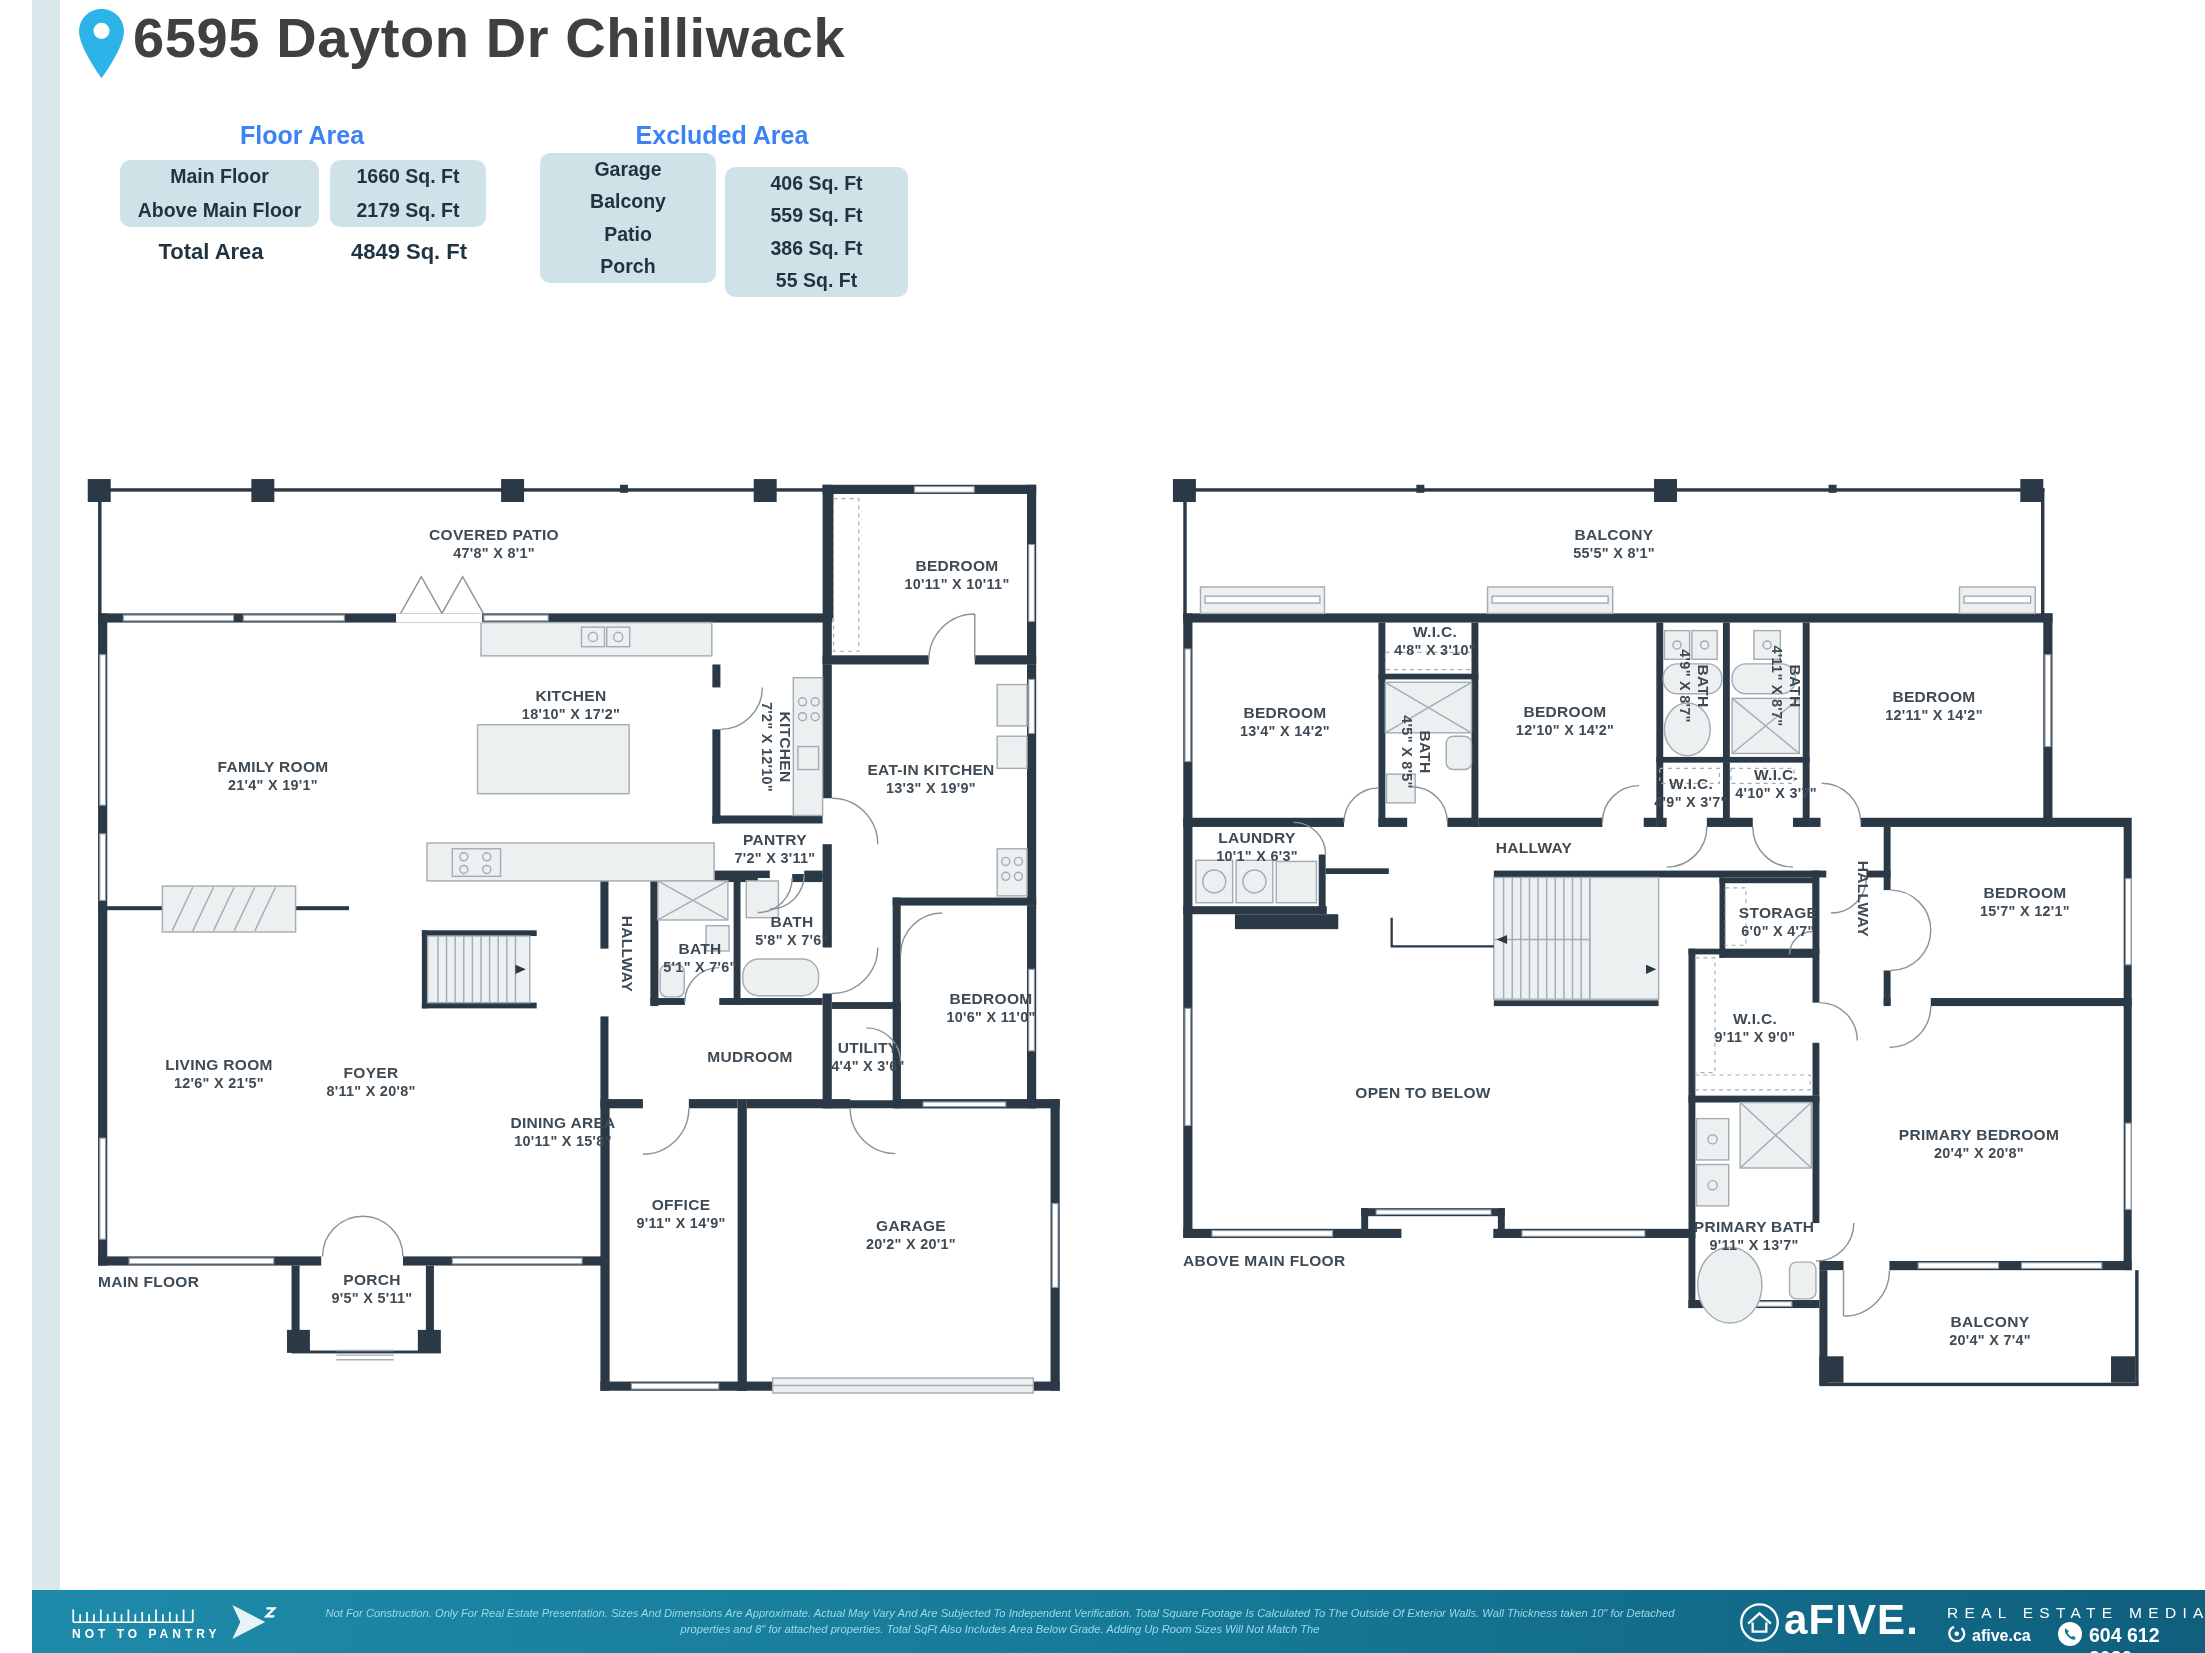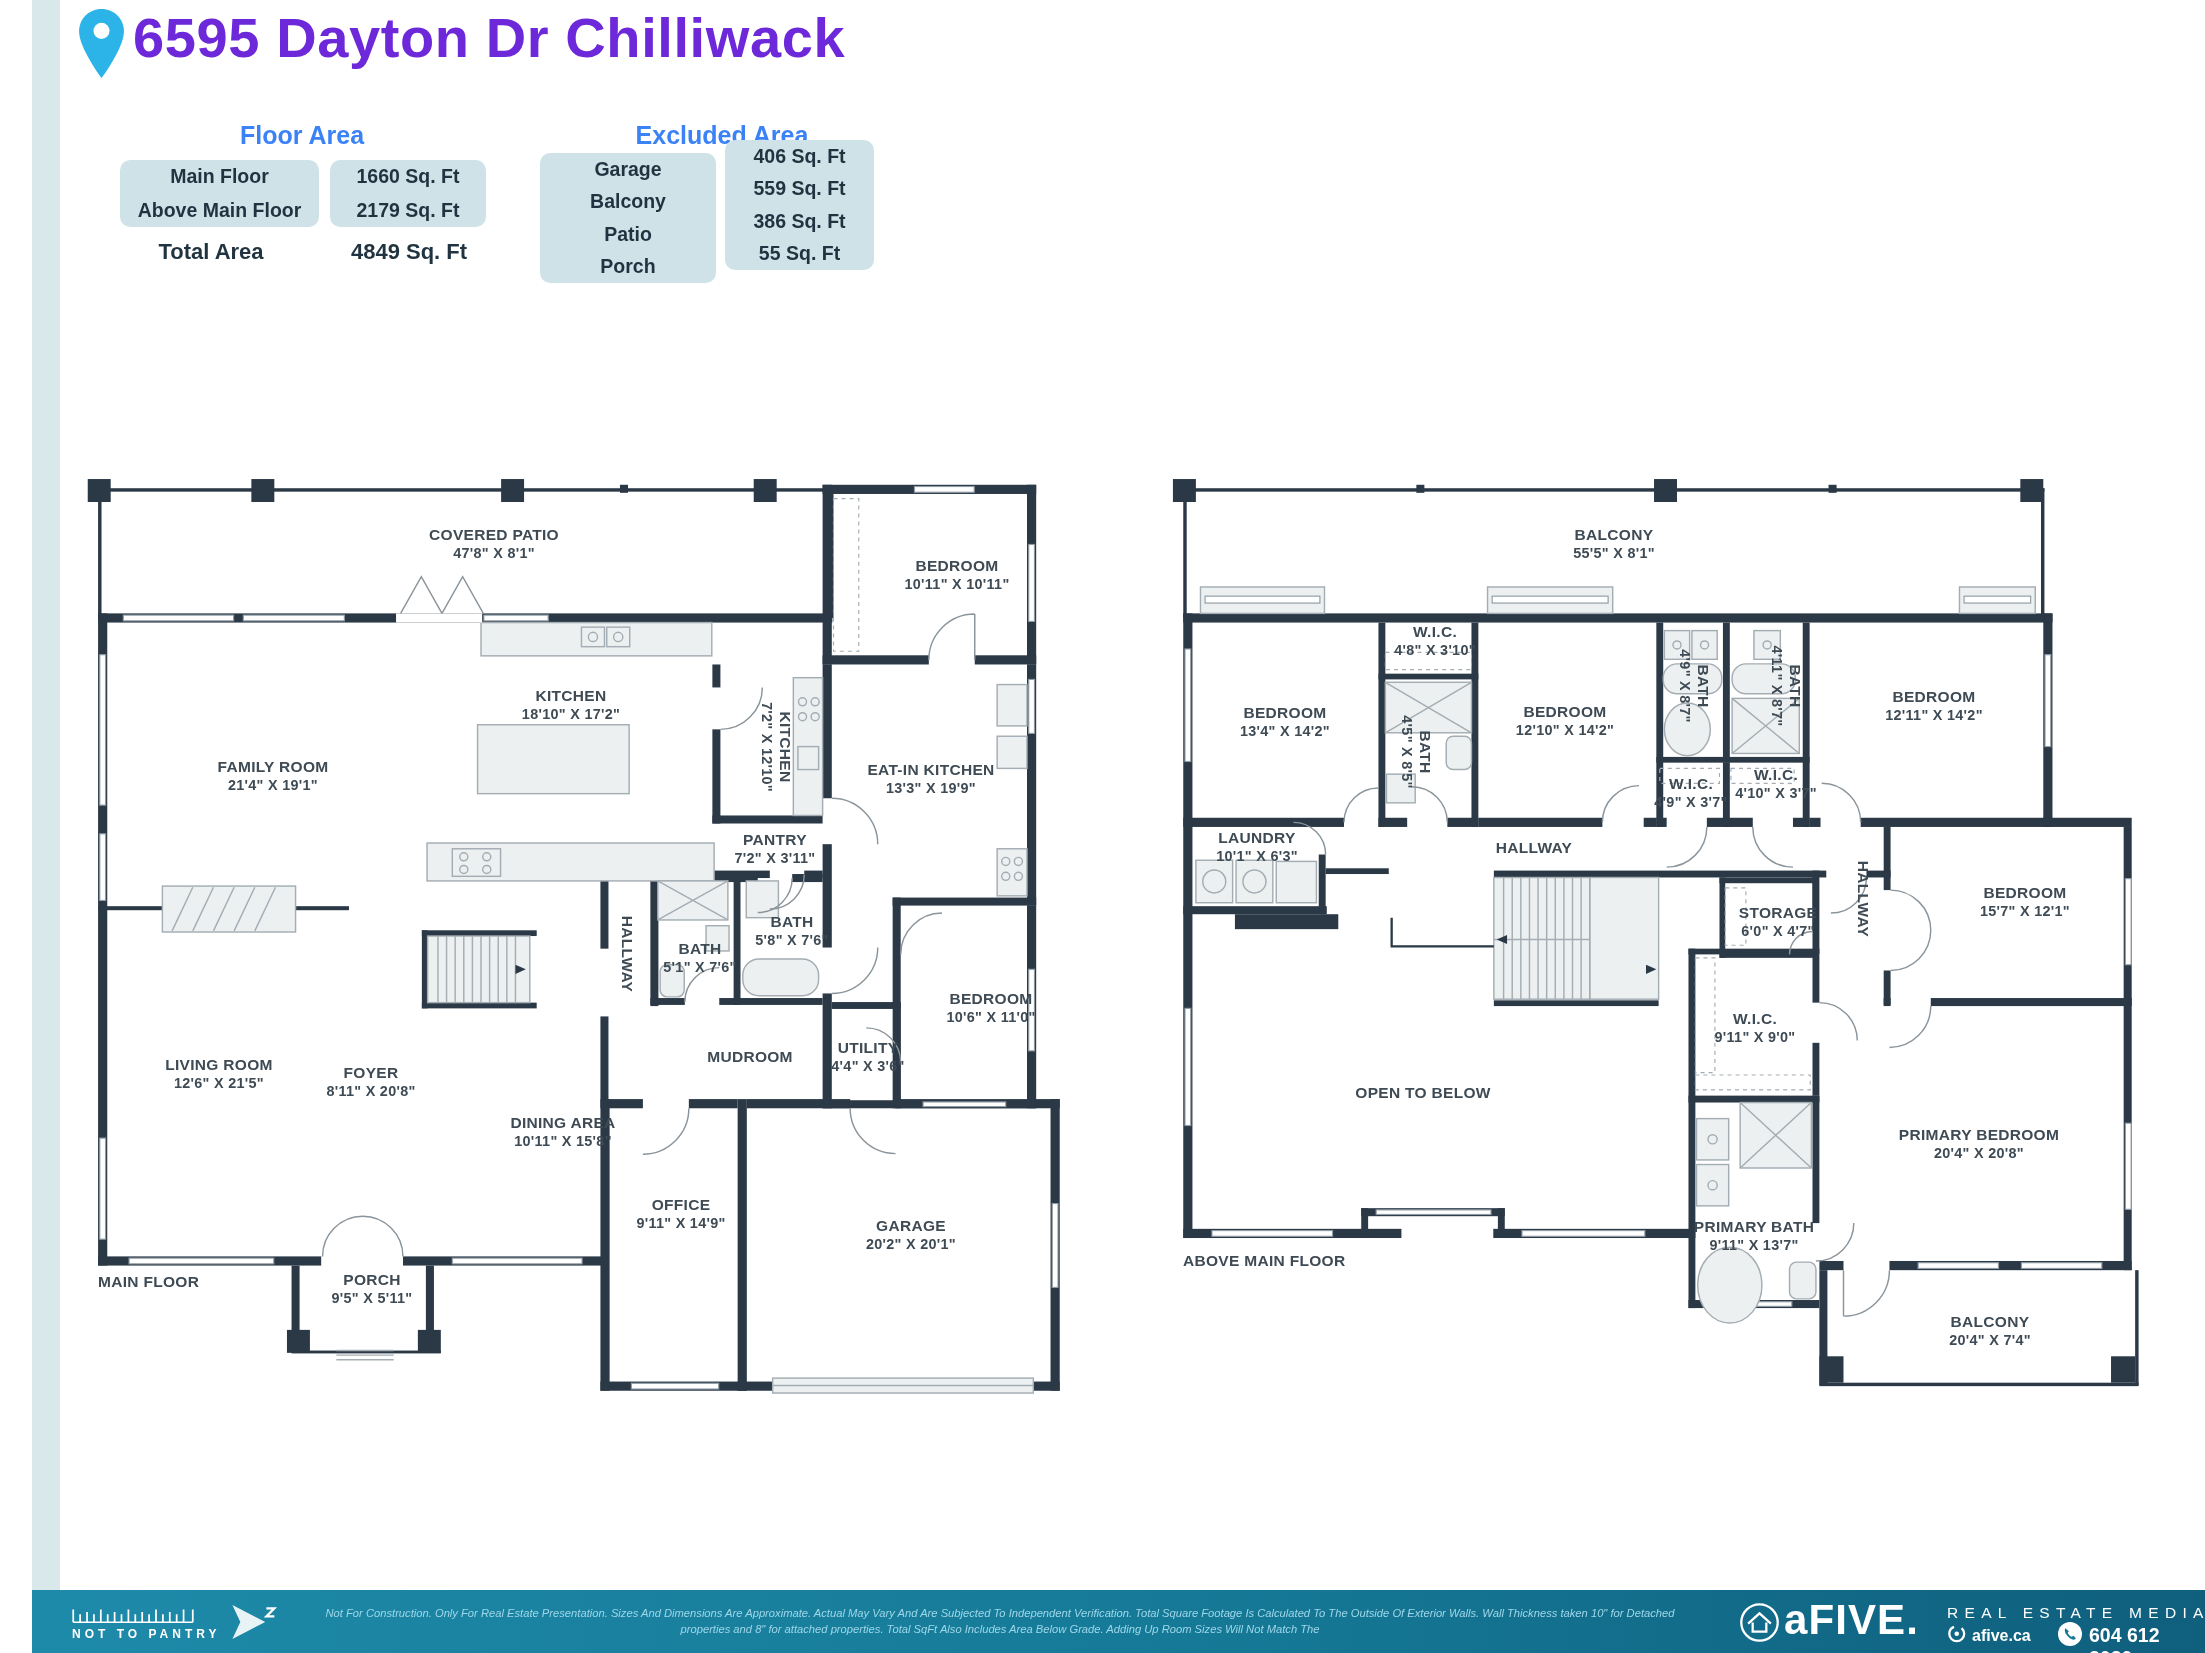--- a/index.html
+++ b/index.html
@@ -2,21 +2,21 @@
 <html style="font-size:9.2px"><head>
 <meta charset="utf-8">
 <style>
   html,body{margin:0;padding:0}
   body{width:2205px;height:1654px;position:relative;background:#ffffff;
        font-family:"Liberation Sans", sans-serif;overflow:hidden}
   .stripe{position:absolute;left:32px;top:0;width:27.6px;height:1654px;background:#d9e8ea}
   
   .pin{position:absolute;left:79px;top:9.2px;width:45px;height:69px}
   .title{position:absolute;left:133px;top:4.6px;font-size:56px;font-weight:bold;
-         color:#6d28d9;letter-spacing:0.6px;white-space:nowrap}
+         color:#404040;letter-spacing:0.6px;white-space:nowrap}
   .sec-head{position:absolute;transform:translateX(-50%);font-size:25px;font-weight:bold;
             color:#3b82f6;white-space:nowrap}
   .blubox{position:absolute;background:#cfe2e7;border-radius:10.3px;display:flex;
           flex-direction:column;justify-content:center}
   .blubox .row{flex:1;display:flex;align-items:center;justify-content:center;
                font-size:19.5px;font-weight:bold;color:#1f3340;white-space:nowrap}
   .total{position:absolute;transform:translateX(-50%);font-size:22px;font-weight:bold;
          color:#1f3340;white-space:nowrap}
   
   #labels{position:absolute;left:8px;top:0;width:2205px;height:1446px;pointer-events:none}
@@ -73,21 +73,21 @@
   </div>
 <div class="total" style="left:211px;top:239px">Total Area</div>
 <div class="total" style="left:409px;top:239px">4849 Sq. Ft</div>
 
 <div id="ex-labels" class="blubox" style="left:540px;top:153px;width:176px;height:130px">
     <div class="row">Garage</div>
     <div class="row">Balcony</div>
     <div class="row">Patio</div>
     <div class="row">Porch</div>
   </div>
-<div id="ex-values" class="blubox" style="left:725px;top:140px;width:149px;height:130px">
+<div id="ex-values" class="blubox" style="left:725px;top:167px;width:183px;height:130px">
     <div class="row">406 Sq. Ft</div>
     <div class="row">559 Sq. Ft</div>
     <div class="row">386 Sq. Ft</div>
     <div class="row">55 Sq. Ft</div>
   </div>
 
 <svg style="position:absolute;left:80px;top:471px" width="1011" height="976" viewBox="140 820 1760 1700">
   <g>
     <rect class="w" x="171" y="850" width="1281" height="6"></rect>
     <rect class="w" x="153" y="834" width="40" height="40"></rect>

